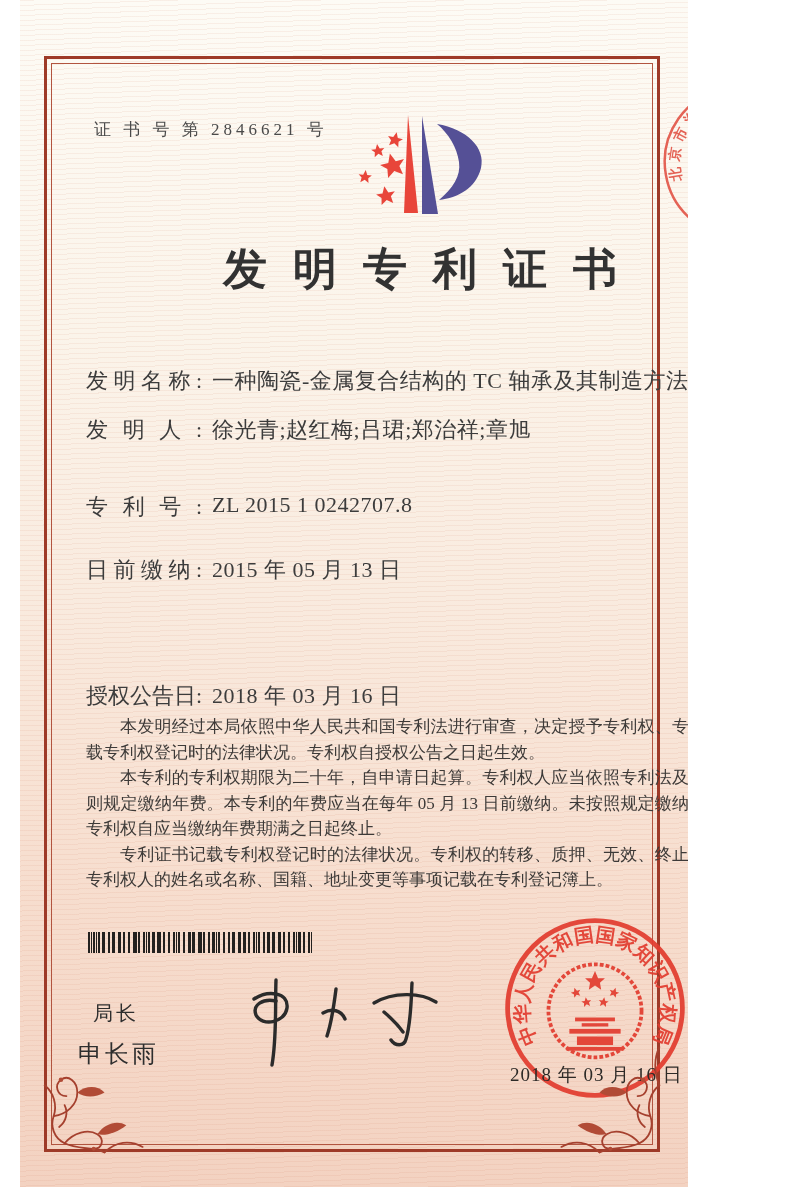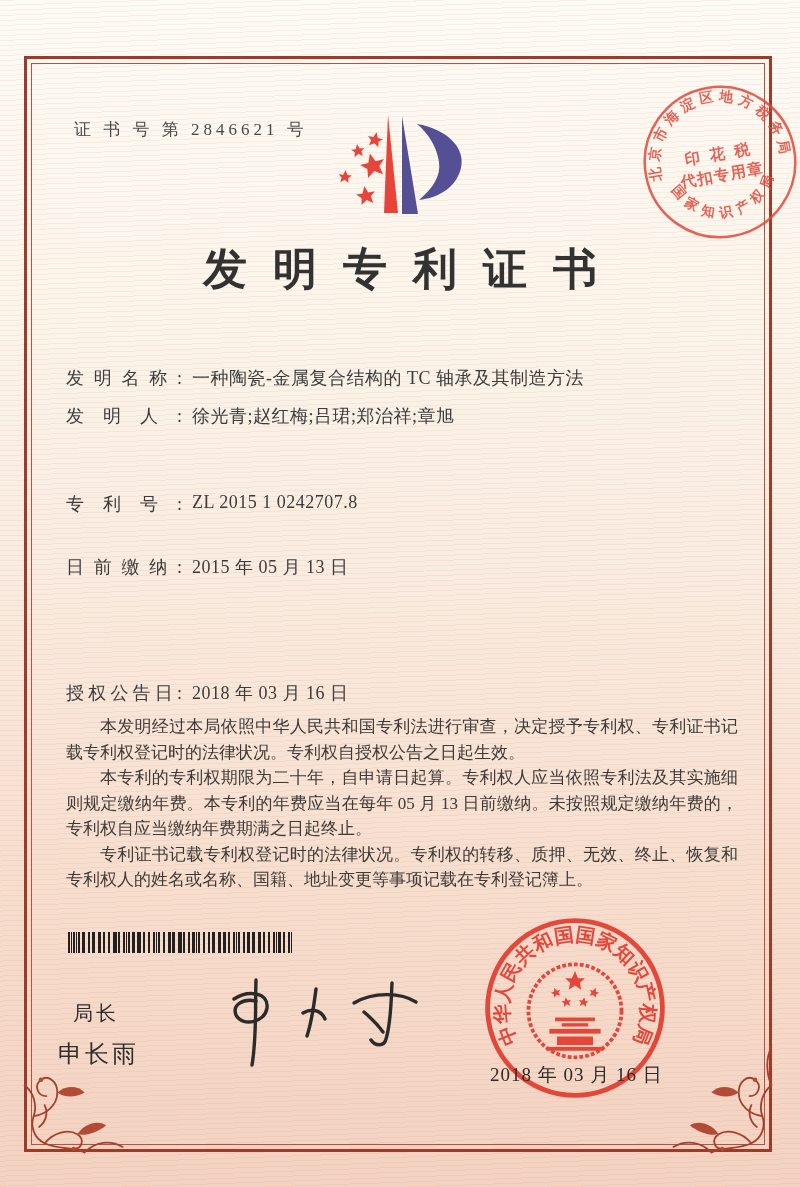--- a/index.html
+++ b/index.html
@@ -1,31 +1,31 @@
 <!DOCTYPE html>
 <html><head>
 <meta charset="utf-8">
 <style>
   html,body{margin:0;padding:0;}
   body{width:800px;height:1187px;overflow:hidden;
        font-family:"Liberation Serif","DejaVu Serif",serif;}
-  .page{position:relative;width:800px;height:1187px;overflow:hidden;
-        background:linear-gradient(180deg,#fdfbf5 0%,#fbf4ea 28%,#f9ebdf 50%,#f7dfd0 72%,#f3d2c1 100%);}
+  .page{position:relative;width:668px;height:1187px;overflow:hidden;
+        background:linear-gradient(180deg,#fdfbf5 0%,#fbf4ea 28%,#f9ebdf 50%,#f7dfd0 72%,#f3d2c1 100%);margin-left:20px;}
   .texture{position:absolute;inset:0;pointer-events:none;
         background:repeating-linear-gradient(178deg,rgba(205,110,80,0.09) 0 1px,rgba(255,255,255,0) 1px 5px);}
   .frame-outer{position:absolute;left:24px;top:56px;right:28px;bottom:35px;
         border:3px solid #9e3a28;}
   .frame-inner{position:absolute;left:31px;top:63px;right:35px;bottom:42px;
         border:1px solid #b2543f;}
   .cert-no{position:absolute;left:74px;top:118px;font-size:17px;letter-spacing:4px;color:#4a4a4a;}
   .logo{position:absolute;left:320px;top:88px;width:180px;height:150px;}
   .title{position:absolute;left:0;top:240px;width:800px;text-align:center;
         font-size:44px;font-weight:700;color:#323232;letter-spacing:26px;padding-left:26px;box-sizing:border-box;}
-  .field{position:absolute;left:66px;width:690px;font-size:18px;color:#3c3c3c;white-space:nowrap;}
-  .f0{top:366px}.f1{top:404px}.f2{top:492px}.f3{top:555px}.f4{top:618px}.f5{top:681px}
+  .field{position:absolute;left:66px;width:690px;font-size:22px;color:#3c3c3c;white-space:nowrap;}
+  .f0{top:366px}.f1{top:415px}.f2{top:492px}.f3{top:555px}.f4{top:618px}.f5{top:681px}
   .flabel{display:inline-block;width:116px;text-align:justify;text-align-last:justify;vertical-align:top;}
   .fvalue{margin-left:10px;letter-spacing:0.5px;}
   .bodytext{position:absolute;left:66px;top:714px;width:672px;font-size:17px;
         line-height:25.5px;color:#3d3a38;text-align:justify;}
   .bodytext p{margin:0;text-indent:2em;}
   .barcode{position:absolute;left:68px;top:932px;width:224px;height:21px;
         background:
          repeating-linear-gradient(90deg,#23211f 0 2px,transparent 2px 5px),
          repeating-linear-gradient(90deg,#23211f 0 1px,transparent 1px 8px),
          repeating-linear-gradient(90deg,transparent 0 3px,#23211f 3px 4px,transparent 4px 11px);}

